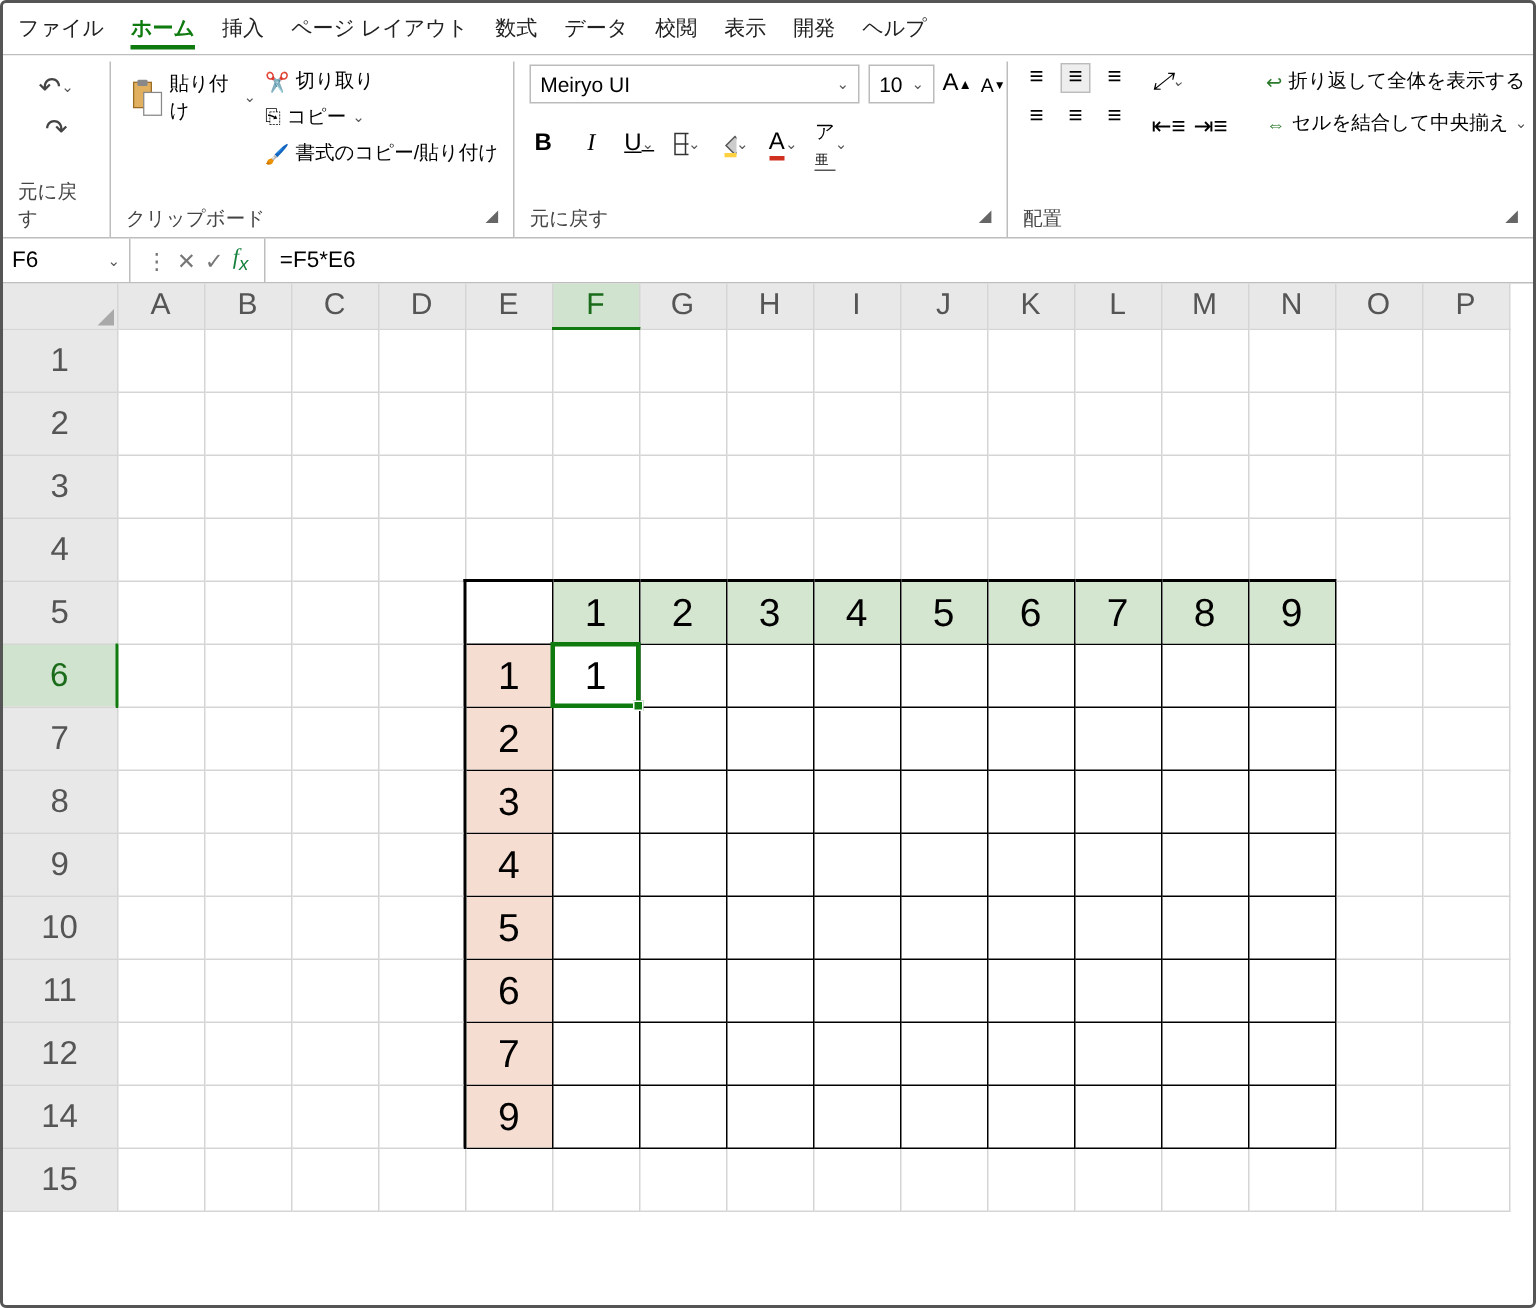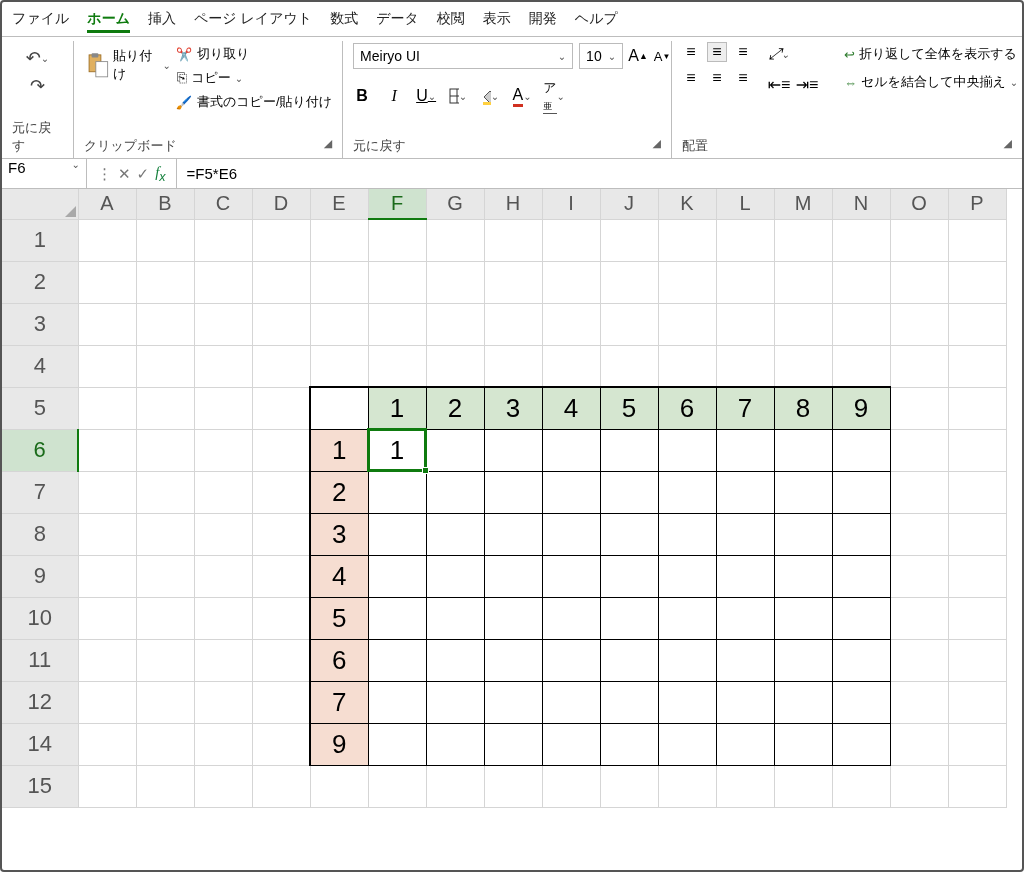--- a/index.html
+++ b/index.html
@@ -32,21 +32,21 @@
   .dlg-launch{float:right;font-size:11px;color:#666;}
   .font-select{border:1px solid #bbb;font-size:14px;padding:4px 6px;width:220px;background:#fff;display:inline-flex;align-items:center;justify-content:space-between;}
   .size-select{border:1px solid #bbb;font-size:14px;padding:4px 6px;width:44px;display:inline-flex;align-items:center;justify-content:space-between;background:#fff;}
   .font-row{display:flex;gap:6px;align-items:center;}
   .font-row2{display:flex;gap:14px;align-items:center;margin-top:10px;}
   .ico{width:18px;height:18px;display:inline-flex;align-items:center;justify-content:center;}
   .align-grid{display:grid;grid-template-columns:repeat(3,22px);grid-template-rows:repeat(2,22px);gap:4px;}
   .align-grid .ico{border:none;}
   
   .fbar{display:flex;align-items:center;border-bottom:1px solid var(--border);height:30px;font-size:15px;}
-  .name-box{width:85px;border-right:1px solid var(--border);padding:0 6px;display:flex;justify-content:space-between;height:100%;}
+  .name-box{width:85px;border-right:1px solid var(--border);padding:0 6px;display:flex;align-items:center;justify-content:space-between;height:100%;}
   .fx-group{display:flex;align-items:center;gap:6px;padding:0 10px;border-right:1px solid var(--border);height:100%;color:#777;}
   .formula-input{flex:1;padding:0 10px;}
   
   .sheet{flex:1;overflow:hidden;user-select:none;}
   .sheet table{border-collapse:collapse;table-layout:fixed;}
   .corner{width:76px;height:24px;background:var(--row-hdr);border-right:1px solid var(--grid);border-bottom:1px solid var(--grid);position:relative;}
   .corner::after{content:"";position:absolute;right:2px;bottom:2px;width:0;height:0;border-left:11px solid transparent;border-bottom:11px solid #a9a9a9;}
   th.col{background:var(--row-hdr);border-right:1px solid var(--grid);border-bottom:1px solid var(--grid);font-weight:normal;font-size:20px;color:#555;height:30px;}
   th.col.sel{background:#cfe3cf;border-bottom:2px solid var(--selected);color:#1a6b1a;}
   th.rowh{background:var(--row-hdr);border-right:1px solid var(--grid);border-bottom:1px solid var(--grid);font-weight:normal;font-size:22px;color:#555;width:76px;text-align:center;}

